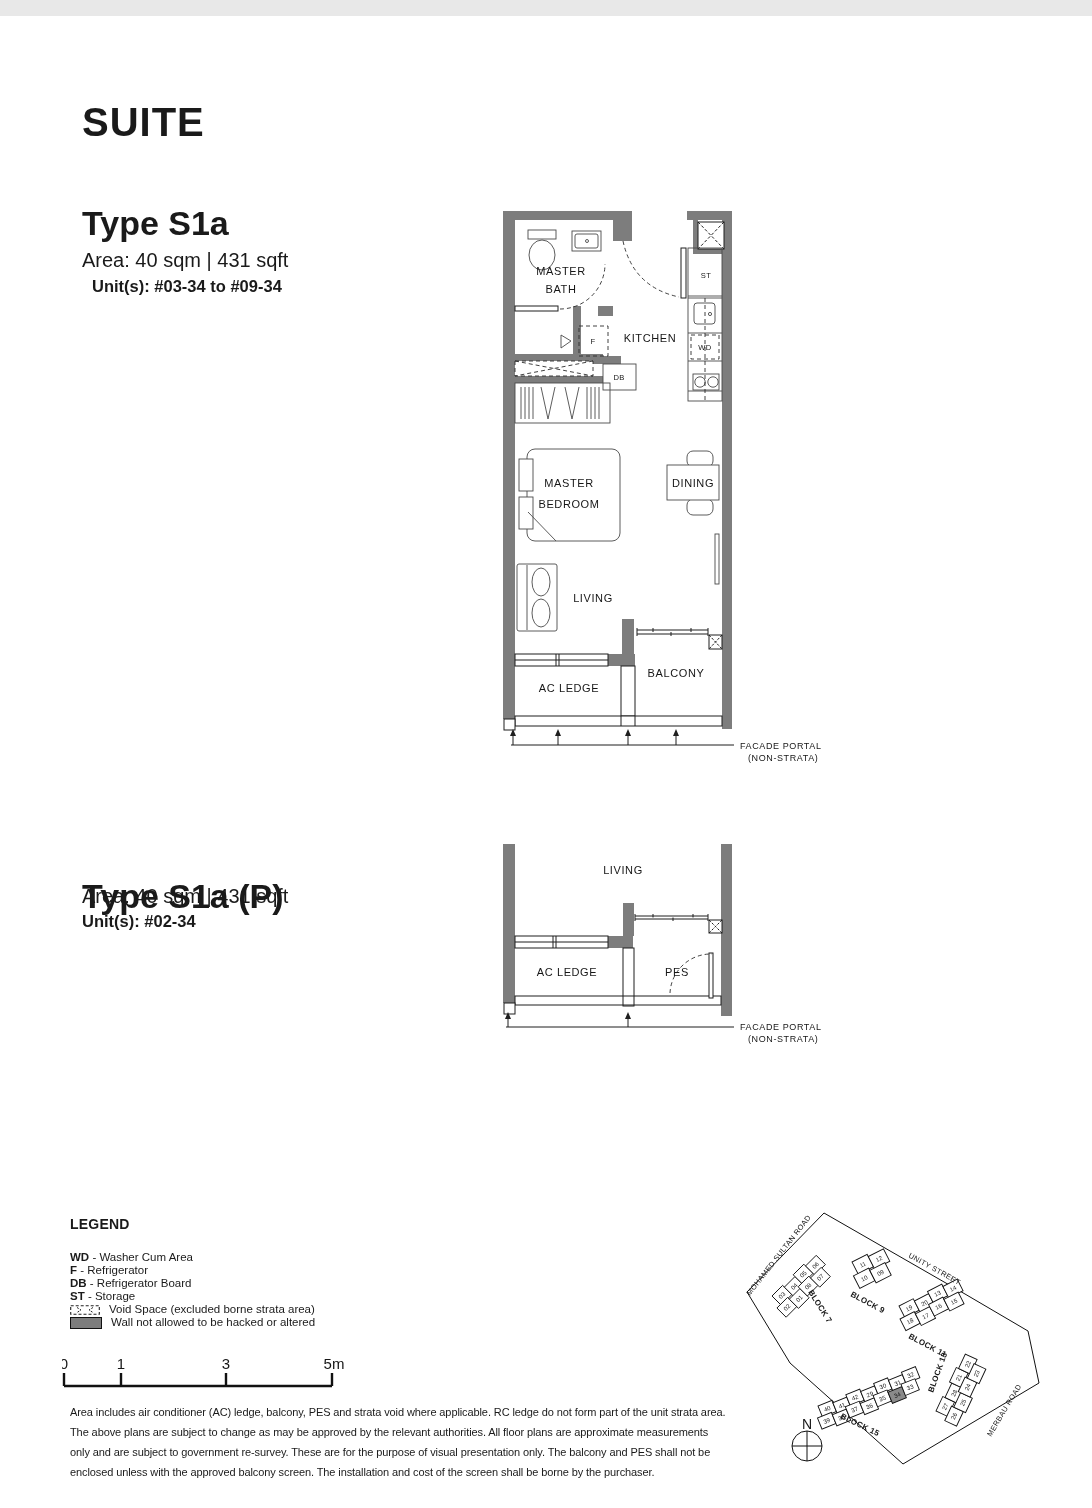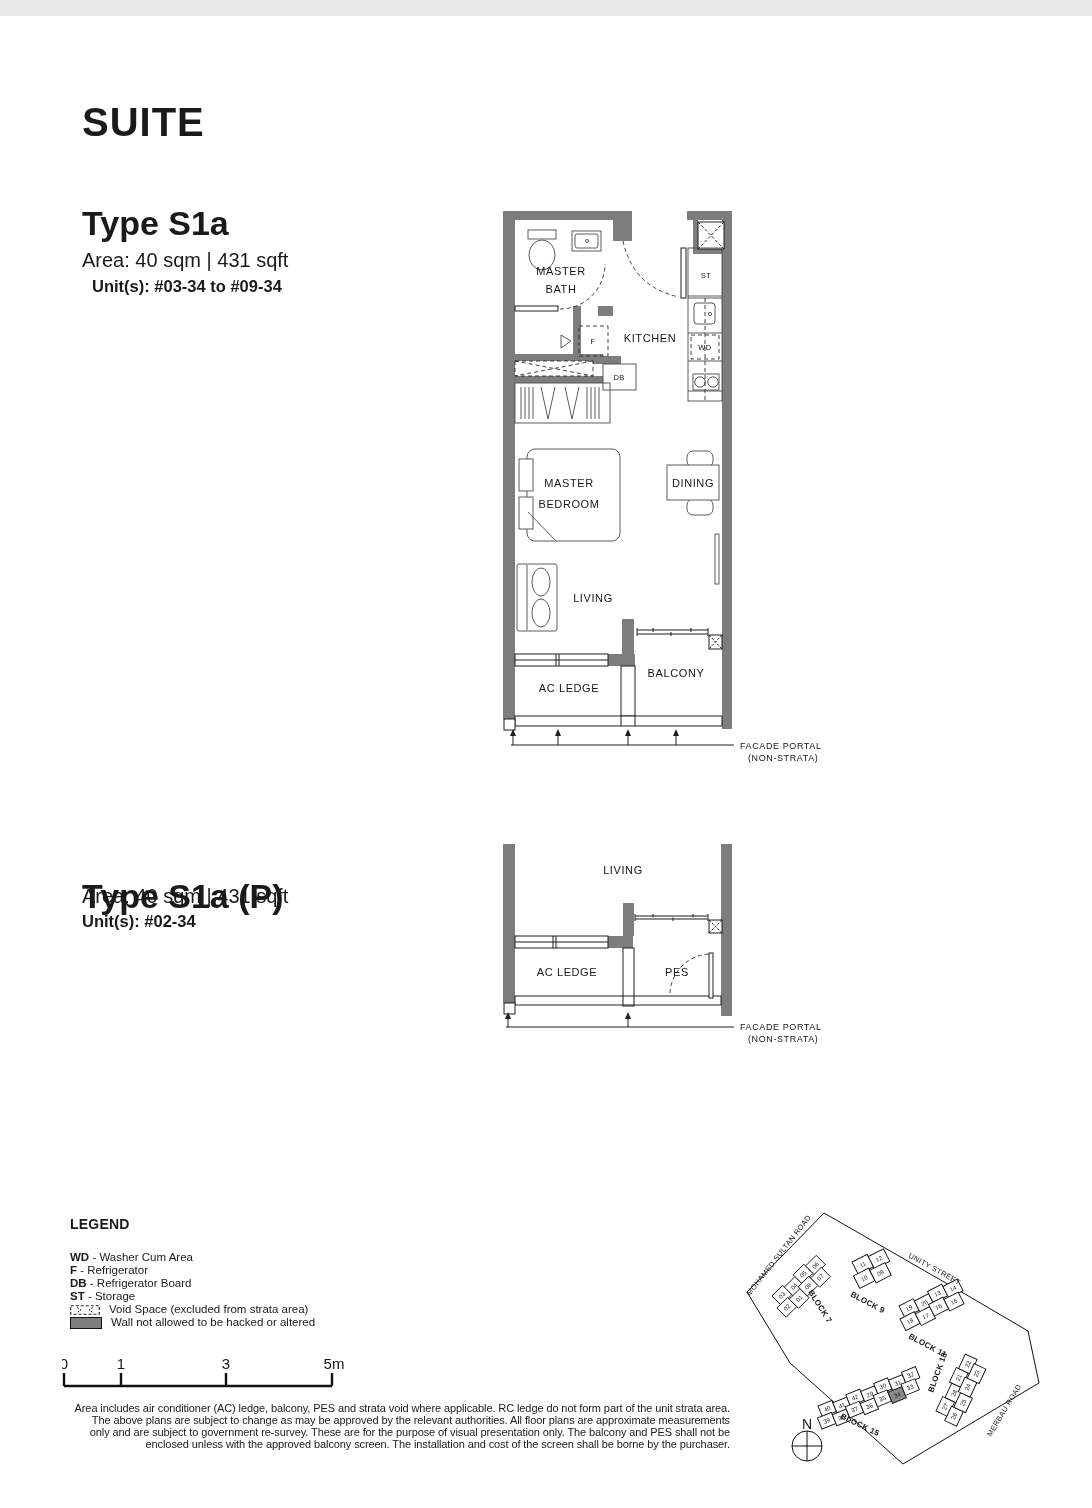--- a/index.html
+++ b/index.html
@@ -10,21 +10,21 @@
   .collection{font-size:25px;font-weight:600;letter-spacing:.5px;}
   .ptype{font-size:34px;font-weight:600;}
   .parea{font-size:20px;font-weight:400;}
   .punits{font-size:16.5px;font-weight:700;}
   .legend-title{font-size:14px;font-weight:700;letter-spacing:.2px;}
   .legend-item{font-size:11.5px;line-height:13px;margin-top:0;}
   .legend-item b{font-weight:700;}
   .legend-row{display:flex;align-items:center;height:13px;}
   .sym{display:inline-block;width:30px;height:10px;margin-right:9px;flex:0 0 30px;}
   .sym-wall{background:#7d7d7d;border:1.3px solid #111;}
-  .disclaimer{font-size:11px;line-height:12px;letter-spacing:-0.1px;width:660px;text-align:right;}
+  .disclaimer{font-size:11px;line-height:20px;letter-spacing:-0.1px;width:660px;text-align:left;}
   svg text{font-family:"Liberation Sans",sans-serif;fill:#161616;}
   .rl{font-size:11px;letter-spacing:.6px;}
   .sl{font-size:7.6px;letter-spacing:.3px;}
   .fac{font-size:9px;letter-spacing:.6px;}
   .wall{fill:#7d7d7d;}
   .ln{stroke:#1f1f1f;stroke-width:1;fill:none;}
   .fur{stroke:#4a4a4a;stroke-width:0.9;fill:#fff;}
   .furn{stroke:#4a4a4a;stroke-width:0.9;fill:none;}
   .thinw{fill:#fff;stroke:#1f1f1f;stroke-width:1;}
   .dash{stroke:#2d2d2d;stroke-width:0.9;fill:none;stroke-dasharray:4 3;}
@@ -216,21 +216,21 @@
     <div style="height:19px;"></div>
     <div class="legend-item"><b>WD</b> <span>- Washer Cum Area</span></div>
     <div class="legend-item"><b>F</b> <span>- Refrigerator</span></div>
     <div class="legend-item"><b>DB</b> <span>- Refrigerator Board</span></div>
     <div class="legend-item"><b>ST</b> <span>- Storage</span></div>
     <div class="legend-row legend-item">
       <svg class="sym" width="30" height="10" viewBox="0 0 30 10">
         <rect x="0.7" y="0.7" width="28.6" height="8.6" fill="#fff" stroke="#222" stroke-width="1.1" stroke-dasharray="3 2"></rect>
         <path d="M7,2.5 L11,5 L7,7.5 M23,2.5 L19,5 L23,7.5" stroke="#222" stroke-width="1" fill="none" stroke-dasharray="2 1.4"></path>
       </svg>
-      <span>Void Space (excluded from strata area)</span>
+      <span>Void Space (excluded borne strata area)</span>
     </div>
     <div class="legend-row legend-item">
       <span class="sym sym-wall"></span>
       <span>Wall not allowed to be hacked or altered</span>
     </div>
   </div>
 
   <svg class="abs" style="left:62px;top:1340px;" width="300" height="36" viewBox="0 0 300 36">
     <path d="M2,30 H270 M2,30 V17 M59,30 V17 M164,30 V17 M270,30 V17" stroke="#111" stroke-width="2.4" fill="none"></path>
     <text x="2" y="13" font-size="15" text-anchor="middle">0</text>

